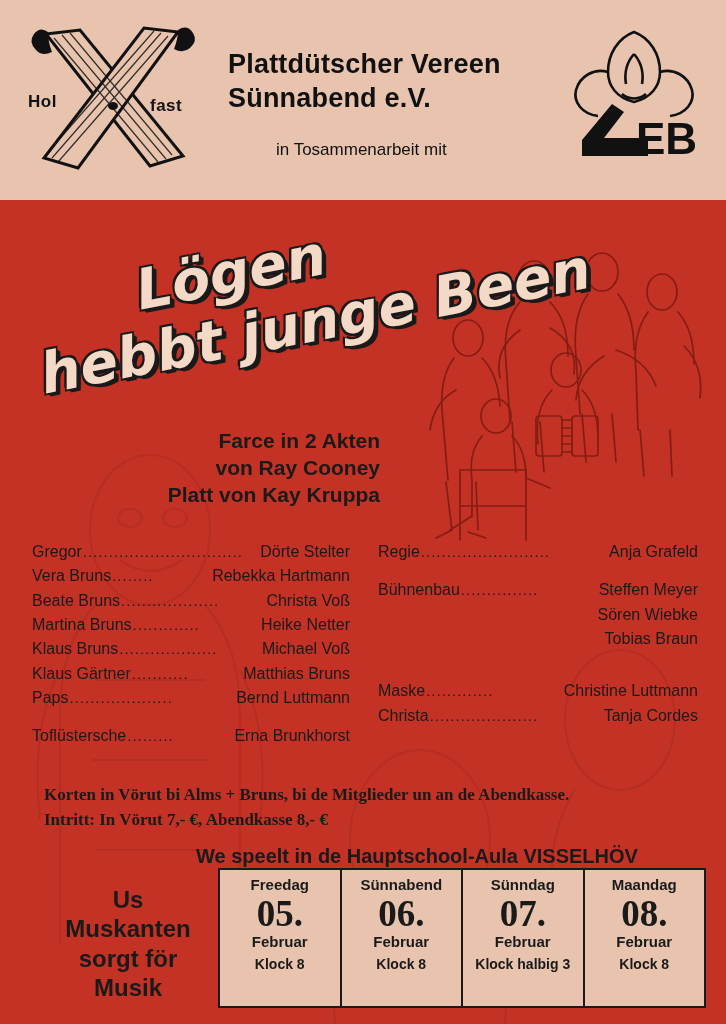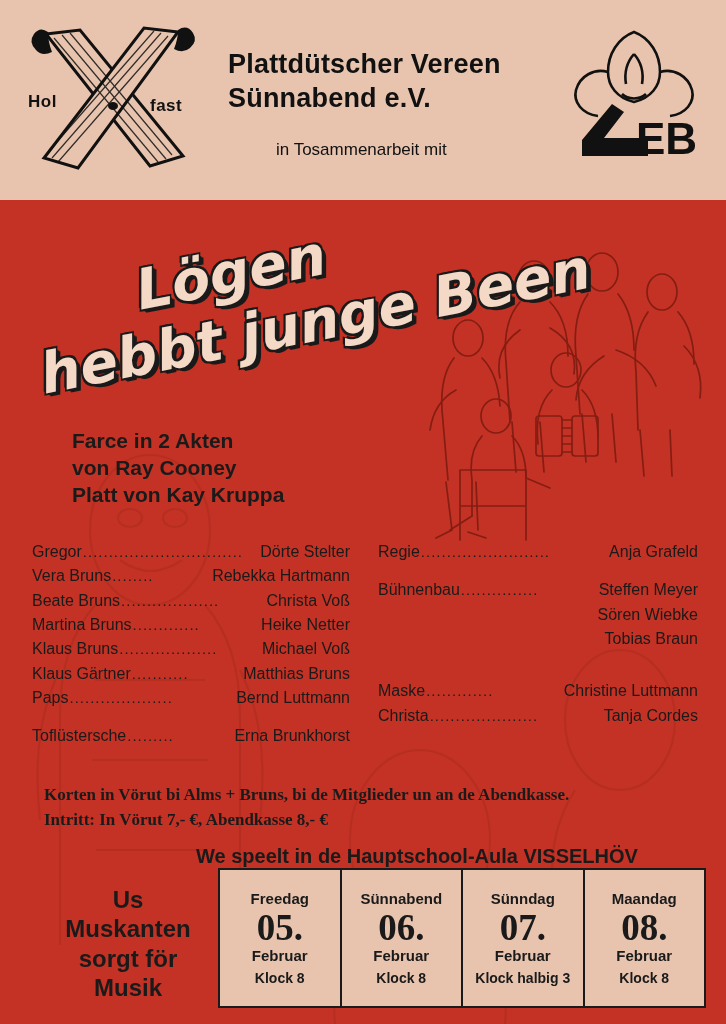--- a/index.html
+++ b/index.html
@@ -120,24 +120,24 @@
        3px 3px 0 #1a1a1a,
        4px 4px 0 #1a1a1a;
     line-height: 1.15;
     white-space: nowrap;
   }
   .title-line.l1 { margin-left: 110px; }
   .title-line.l2 { margin-left: 0px; }
 
   .subtitle {
     position: absolute;
-    left: 72px;
+    left: 80px;
     top: 228px;
     width: 300px;
-    text-align: left;
+    text-align: right;
     color: #1a1a1a;
     font-weight: bold;
     font-size: 21px;
     line-height: 1.28;
   }
 
   
   .cast {
     position: absolute;
     top: 340px;
@@ -216,21 +216,21 @@
     height: 136px;
     background: #e8c4ae;
     border: 2px solid #1a1a1a;
     display: flex;
   }
   .date-cell {
     flex: 1 1 0;
     border-right: 2px solid #1a1a1a;
     text-align: center;
     color: #1a1a1a;
-    padding-top: 20px;
+    padding-top: 6px;
     box-sizing: border-box;
   }
   .date-cell:last-child { border-right: none; }
   .date-weekday {
     font-size: 15px;
     font-weight: bold;
   }
   .date-day {
     font-family: "Liberation Serif", serif;
     font-size: 37px;

